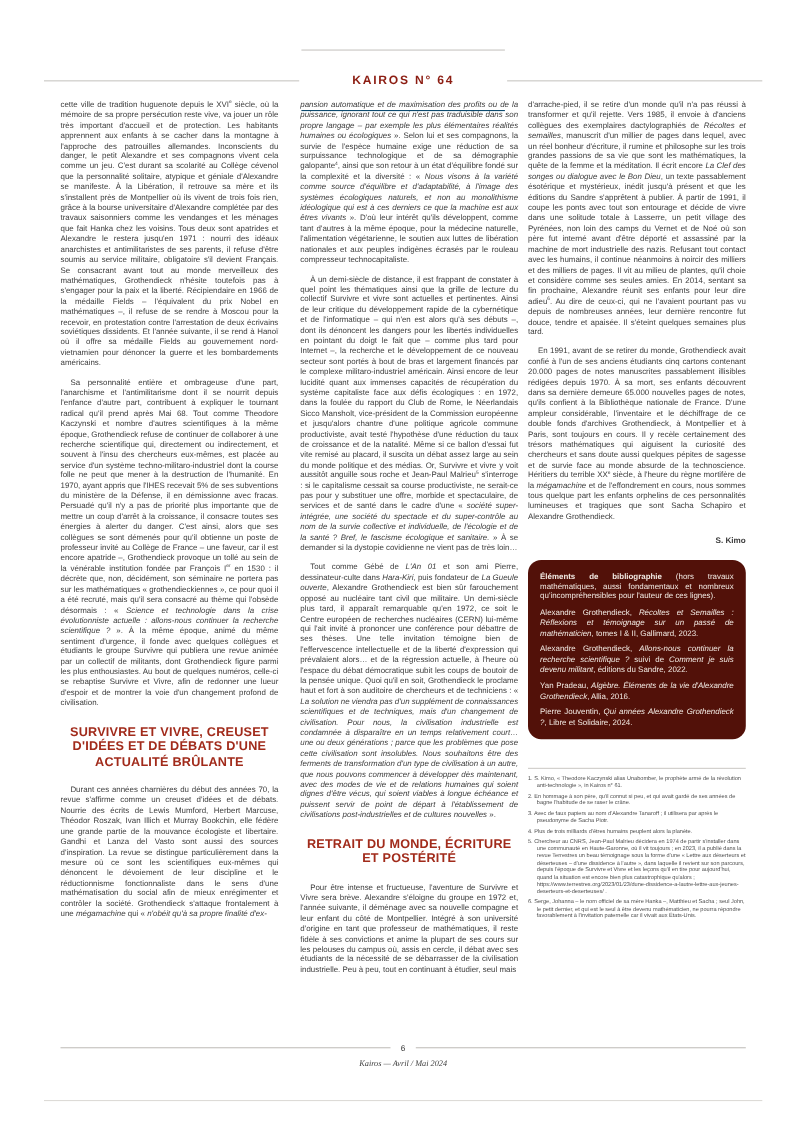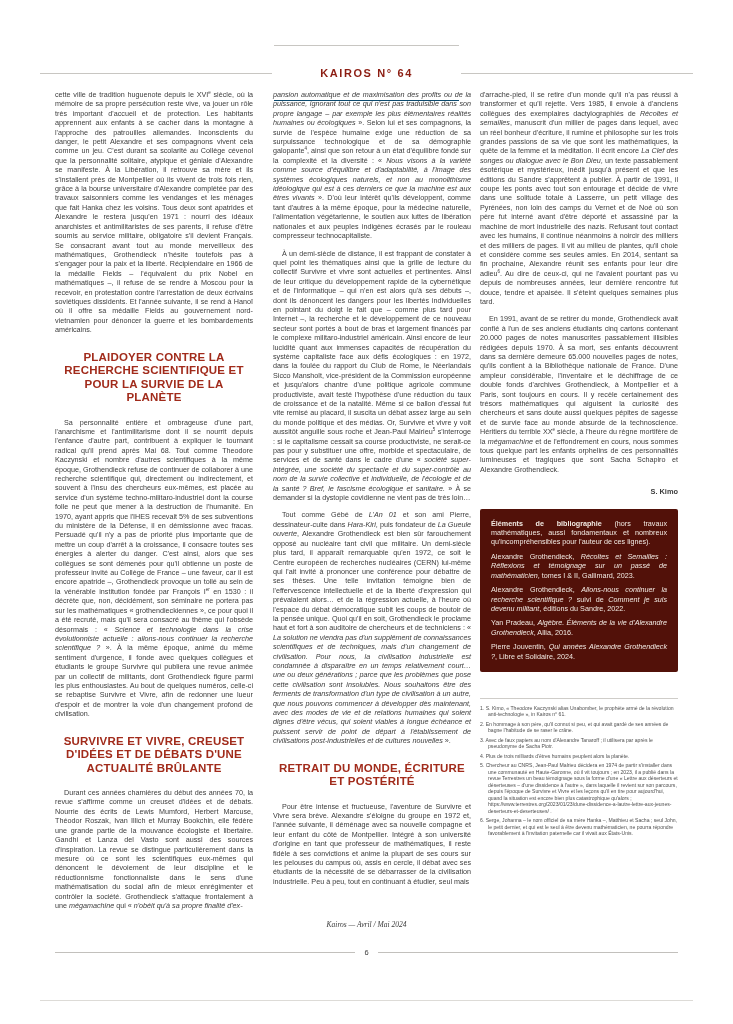--- a/index.html
+++ b/index.html
@@ -19,51 +19,50 @@
   .col-right{left:480px;}
   .para{margin:0;}
   .para + .para{margin-top:8px;}
   .ind{text-indent:9px;}
   .it{font-style:italic;}
   .sup{vertical-align:super;font-size:0.62em;line-height:0;}
   h2.sec{font-size:11.5px;line-height:13.5px;font-weight:bold;color:#a12b1b;
        text-align:center;margin:16px 4px 13px 4px;letter-spacing:0.2px;}
   .signature{font-weight:bold;font-size:7.4px;color:#3c3c3c;margin-top:13px;text-align:right;}
   
-  .biblio{background:#521109;color:#f2eae3;border-radius:2px;margin-top:12px;
+  .biblio{background:#521109;color:#f2eae3;border-radius:12px;margin-top:12px;
        padding:10px 11px 11px 11px;text-align:justify;}
   .biblio .entry{margin:0 0 5px 0;}
   .biblio .entry:last-child{margin-bottom:0;}
   .biblio-title{font-weight:bold;}
   
   .footnotes{margin-top:26px;border-top:1px solid #cfcdc9;padding-top:6px;
        font-size:5.1px;line-height:6.5px;color:#4e4e4e;text-align:left;overflow-wrap:anywhere;}
   .footnote{margin:0 0 3px 0;padding-left:8px;text-indent:-8px;}
   
   .pagefoot{position:absolute;top:948px;left:55px;right:55px;display:flex;align-items:center;gap:9px;}
   .pagefoot .hline{background:#c2c0bc;}
   .pagenum{font-size:7.5px;color:#3c3c3c;}
-  .credit{position:absolute;top:920px;left:0;width:733px;text-align:center;
+  .credit{position:absolute;top:962px;left:0;width:733px;text-align:center;
        font-family:"Liberation Serif",serif;font-style:italic;font-size:7.5px;color:#3a3a3a;}
   .bottom-rule{position:absolute;top:1000px;left:40px;right:40px;height:1px;background:#dddbd7;}
 </style>
 </head>
 <body>
 
 <div class="masthead">
   <div class="hline"></div>
   <div class="masthead-box">
     <div class="masthead-title">KAIROS N° 64</div>
   </div>
   <div class="hline"></div>
 </div>
 
 <div class="col col-left">
   <p class="para"><span>cette ville de tradition huguenote depuis le XVI</span><span class="sup">e</span><span> siècle, où la mémoire de sa propre persécution reste vive, va jouer un rôle très important d'accueil et de protection. Les habitants apprennent aux enfants à se cacher dans la montagne à l'approche des patrouilles allemandes. Inconscients du danger, le petit Alexandre et ses compagnons vivent cela comme un jeu. C'est durant sa scolarité au Collège cévenol que la personnalité solitaire, atypique et géniale d'Alexandre se manifeste. À la Libération, il retrouve sa mère et ils s'installent près de Montpellier où ils vivent de trois fois rien, grâce à la bourse universitaire d'Alexandre complétée par des travaux saisonniers comme les vendanges et les ménages que fait Hanka chez les voisins. Tous deux sont apatrides et Alexandre le restera jusqu'en 1971 : nourri des idéaux anarchistes et antimilitaristes de ses parents, il refuse d'être soumis au service militaire, obligatoire s'il devient Français. Se consacrant avant tout au monde merveilleux des mathématiques, Grothendieck n'hésite toutefois pas à s'engager pour la paix et la liberté. Récipiendaire en 1966 de la médaille Fields – l'équivalent du prix Nobel en mathématiques –, il refuse de se rendre à Moscou pour la recevoir, en protestation contre l'arrestation de deux écrivains soviétiques dissidents. Et l'année suivante, il se rend à Hanoï où il offre sa médaille Fields au gouvernement nord-vietnamien pour dénoncer la guerre et les bombardements américains.</span></p>
-  <h2 class="sec">PLAIDOYER CONTRE LA RECHERCHE SCIENTIFIQUE ET POUR LA SURVIE DE LA PLANÈTE</h2>
   <p class="para ind"><span>Sa personnalité entière et ombrageuse d'une part, l'anarchisme et l'antimilitarisme dont il se nourrit depuis l'enfance d'autre part, contribuent à expliquer le tournant radical qu'il prend après Mai 68. Tout comme Theodore Kaczynski et nombre d'autres scientifiques à la même époque, Grothendieck refuse de continuer de collaborer à une recherche scientifique qui, directement ou indirectement, et souvent à l'insu des chercheurs eux-mêmes, est placée au service d'un système techno-militaro-industriel dont la course folle ne peut que mener à la destruction de l'humanité. En 1970, ayant appris que l'IHES recevait 5% de ses subventions du ministère de la Défense, il en démissionne avec fracas. Persuadé qu'il n'y a pas de priorité plus importante que de mettre un coup d'arrêt à la croissance, il consacre toutes ses énergies à alerter du danger. C'est ainsi, alors que ses collègues se sont démenés pour qu'il obtienne un poste de professeur invité au Collège de France – une faveur, car il est encore apatride –, Grothendieck provoque un tollé au sein de la vénérable institution fondée par François I</span><span class="sup">er</span><span> en 1530 : il décrète que, non, décidément, son séminaire ne portera pas sur les mathématiques « grothendieckiennes », ce pour quoi il a été recruté, mais qu'il sera consacré au thème qui l'obsède désormais : « </span><span class="it">Science et technologie dans la crise évolutionniste actuelle : allons-nous continuer la recherche scientifique ?</span><span> ». À la même époque, animé du même sentiment d'urgence, il fonde avec quelques collègues et étudiants le groupe Survivre qui publiera une revue animée par un collectif de militants, dont Grothendieck figure parmi les plus enthousiastes. Au bout de quelques numéros, celle-ci se rebaptise Survivre et Vivre, afin de redonner une lueur d'espoir et de montrer la voie d'un changement profond de civilisation.</span></p>
   <h2 class="sec">SURVIVRE ET VIVRE, CREUSET D'IDÉES ET DE DÉBATS D'UNE ACTUALITÉ BRÛLANTE</h2>
   <p class="para ind"><span>Durant ces années charnières du début des années 70, la revue s'affirme comme un creuset d'idées et de débats. Nourrie des écrits de Lewis Mumford, Herbert Marcuse, Théodor Roszak, Ivan Illich et Murray Bookchin, elle fédère une grande partie de la mouvance écologiste et libertaire. Gandhi et Lanza del Vasto sont aussi des sources d'inspiration. La revue se distingue particulièrement dans la mesure où ce sont les scientifiques eux-mêmes qui dénoncent le dévoiement de leur discipline et le réductionnisme fonctionnaliste dans le sens d'une mathématisation du social afin de mieux enrégimenter et contrôler la société. Grothendieck s'attaque frontalement à une </span><span class="it">mégamachine</span><span> qui « </span><span class="it">n'obéit qu'à sa propre finalité d'ex-</span></p>
 </div>
 
 <div class="col col-mid">
   <p class="para"><span class="it">pansion automatique et de maximisation des profits ou de la puissance, ignorant tout ce qui n'est pas traduisible dans son propre langage – par exemple les plus élémentaires réalités humaines ou écologiques</span><span> ». Selon lui et ses compagnons, la survie de l'espèce humaine exige une réduction de sa surpuissance technologique et de sa démographie galopante</span><span class="sup">4</span><span>, ainsi que son retour à un état d'équilibre fondé sur la complexité et la diversité : « </span><span class="it">Nous visons à la variété comme source d'équilibre et d'adaptabilité, à l'image des systèmes écologiques naturels, et non au monolithisme idéologique qui est à ces derniers ce que la machine est aux êtres vivants</span><span> ». D'où leur intérêt qu'ils développent, comme tant d'autres à la même époque, pour la médecine naturelle, l'alimentation végétarienne, le soutien aux luttes de libération nationales et aux peuples indigènes écrasés par le rouleau compresseur technocapitaliste.</span></p>
   <p class="para ind"><span>À un demi-siècle de distance, il est frappant de constater à quel point les thématiques ainsi que la grille de lecture du collectif Survivre et vivre sont actuelles et pertinentes. Ainsi de leur critique du développement rapide de la cybernétique et de l'informatique – qui n'en est alors qu'à ses débuts –, dont ils dénoncent les dangers pour les libertés individuelles en pointant du doigt le fait que – comme plus tard pour Internet –, la recherche et le développement de ce nouveau secteur sont portés à bout de bras et largement financés par le complexe militaro-industriel américain. Ainsi encore de leur lucidité quant aux immenses capacités de récupération du système capitaliste face aux défis écologiques : en 1972, dans la foulée du rapport du Club de Rome, le Néerlandais Sicco Mansholt, vice-président de la Commission européenne et jusqu'alors chantre d'une politique agricole commune productiviste, avait testé l'hypothèse d'une réduction du taux de croissance et de la natalité. Même si ce ballon d'essai fut vite remisé au placard, il suscita un débat assez large au sein du monde politique et des médias. Or, Survivre et vivre y voit aussitôt anguille sous roche et Jean-Paul Malrieu</span><span class="sup">5</span><span> s'interroge : si le capitalisme cessait sa course productiviste, ne serait-ce pas pour y substituer une offre, morbide et spectaculaire, de services et de santé dans le cadre d'une « </span><span class="it">société super-intégrée, une société du spectacle et du super-contrôle au nom de la survie collective et individuelle, de l'écologie et de la santé ? Bref, le fascisme écologique et sanitaire.</span><span> » À se demander si la dystopie covidienne ne vient pas de très loin…</span></p>
   <p class="para ind"><span>Tout comme Gébé de </span><span class="it">L'An 01</span><span> et son ami Pierre, dessinateur-culte dans </span><span class="it">Hara-Kiri</span><span>, puis fondateur de </span><span class="it">La Gueule ouverte</span><span>, Alexandre Grothendieck est bien sûr farouchement opposé au nucléaire tant civil que militaire. Un demi-siècle plus tard, il apparaît remarquable qu'en 1972, ce soit le Centre européen de recherches nucléaires (CERN) lui-même qui l'ait invité à prononcer une conférence pour débattre de ses thèses. Une telle invitation témoigne bien de l'effervescence intellectuelle et de la liberté d'expression qui prévalaient alors… et de la régression actuelle, à l'heure où l'espace du débat démocratique subit les coups de boutoir de la pensée unique. Quoi qu'il en soit, Grothendieck le proclame haut et fort à son auditoire de chercheurs et de techniciens : « </span><span class="it">La solution ne viendra pas d'un supplément de connaissances scientifiques et de techniques, mais d'un changement de civilisation. Pour nous, la civilisation industrielle est condamnée à disparaître en un temps relativement court… une ou deux générations ; parce que les problèmes que pose cette civilisation sont insolubles. Nous souhaitons être des ferments de transformation d'un type de civilisation à un autre, que nous pouvons commencer à développer dès maintenant, avec des modes de vie et de relations humaines qui soient dignes d'être vécus, qui soient viables à longue échéance et puissent servir de point de départ à l'établissement de civilisations post-industrielles et de cultures nouvelles</span><span> ».</span></p>
   <h2 class="sec">RETRAIT DU MONDE, ÉCRITURE ET POSTÉRITÉ</h2>

